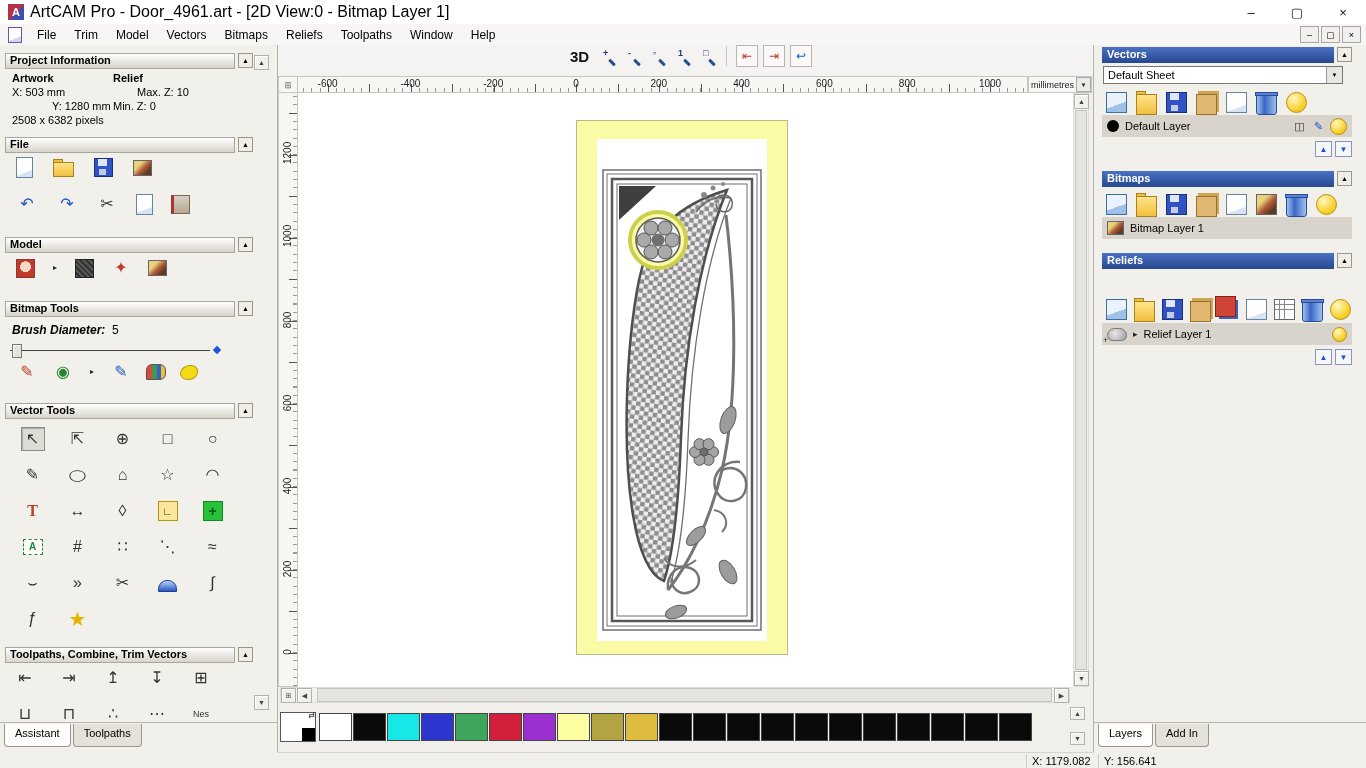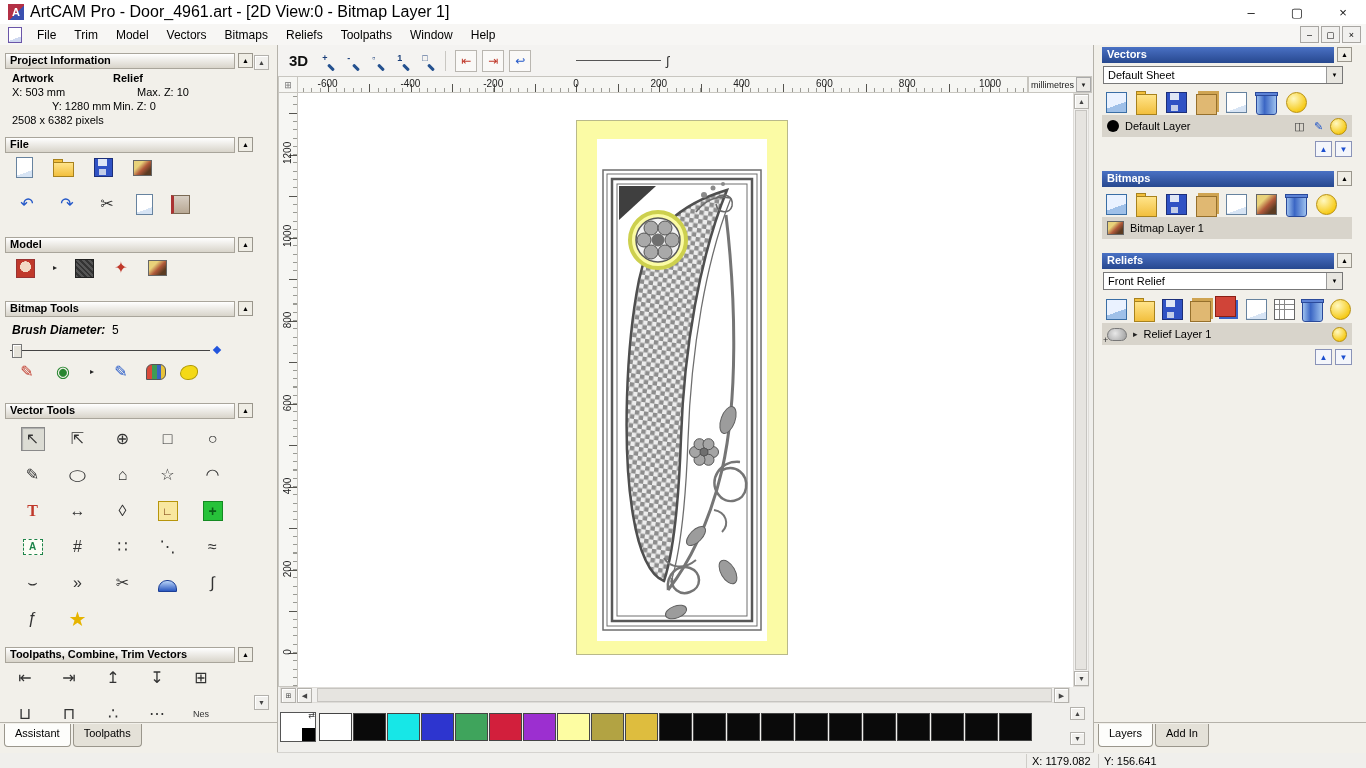--- a/index.html
+++ b/index.html
@@ -74,21 +74,21 @@
   .brush-track{position:absolute;left:0;right:10px;top:7px;height:1px;background:#444;}
   .brush-handle{position:absolute;left:2px;top:1px;width:8px;height:12px;background:#e6e3da;border:1px solid #777;box-shadow:inset 1px 1px 0 #fff;}
   .brush-dot{position:absolute;right:0;top:4px;width:6px;height:6px;background:#2255dd;transform:rotate(45deg);}
   .panel-scroll{position:absolute;left:254px;width:16px;}
   .sb-btn{width:15px;height:15px;border:1px solid #b3b1ac;background:#f1f0ed;box-shadow:inset 1px 1px 0 #fff;display:flex;align-items:center;justify-content:center;font-size:7px;color:#444;box-sizing:border-box;}
   .tabstrip{position:absolute;left:0;right:0;top:677px;height:28px;background:#f2f0ea;border-top:1px solid #b5b2aa;display:flex;padding:1px 4px;z-index:6;}
   .tab{padding:3px 10px 0 10px;height:19px;border:1px solid #9a968c;border-top:none;background:#e4e1d8;font-size:11px;border-radius:0 0 4px 4px;margin-right:2px;}
   .tab.active{background:#fdfdfb;}
   
   .center{position:absolute;left:278px;top:45px;width:815px;height:707px;background:#f0efec;}
-  .canvas-toolbar{position:absolute;left:0;top:0;right:0;height:31px;background:#f4f3f1;display:flex;align-items:center;gap:5px;padding-left:8px;}
+  .canvas-toolbar{position:absolute;left:0;top:0;right:0;height:31px;background:#f4f3f1;display:flex;align-items:center;gap:5px;padding-left:8px;flex-direction:column;}
   .sim-line{width:85px;height:1px;background:#555;margin-left:40px;}
   .sim-j{font-size:13px;color:#333;}
   .ruler-corner{position:absolute;left:0;top:31px;width:20px;height:17px;background:#f6f6f3;border:1px solid #c8c6c0;box-sizing:border-box;font-size:9px;display:flex;align-items:center;justify-content:center;color:#777;}
   .ruler-h{position:absolute;left:20px;top:31px;width:730px;height:17px;background:#f6f6f3;border:1px solid #c8c6c0;border-left:none;box-sizing:border-box;
     background-image:repeating-linear-gradient(90deg,#55544f 0 1px,transparent 1px 41.4px),repeating-linear-gradient(90deg,#9a9a94 0 1px,transparent 1px 8.28px);
     background-size:100% 8px,100% 4px;background-position:29.6px 100%,4.76px 100%;background-repeat:no-repeat;}
   .rlabel-h{position:absolute;top:1px;transform:translateX(-50%);font-size:10px;color:#222;}
   .ruler-unit{position:absolute;left:750px;top:31px;width:64px;height:17px;background:#f6f6f3;border:1px solid #c8c6c0;box-sizing:border-box;font-size:9px;display:flex;align-items:center;padding-left:2px;color:#222;}
   .unit-btn{margin-left:auto;width:13px;height:13px;border:1px solid #aaa;background:#eceae6;display:flex;align-items:center;justify-content:center;font-size:6px;}
   .ruler-v{position:absolute;left:0;top:48px;width:20px;height:594px;background:#f6f6f3;border:1px solid #c8c6c0;border-top:none;box-sizing:border-box;
@@ -492,24 +492,20 @@
       </div>
     <div class="layer-row" style="top:172px;">
       <span class="icon shape-img" style="width:15px;height:12px;"></span>
       <span>Bitmap Layer 1</span>
     </div>
 
     <div class="lp-row" style="top:208px;">
       <div class="lp-header">Reliefs</div>
       <span class="roll-btn">▲</span>
     </div>
-    <div class="combo" style="top:227px;">
-      <span>Front Relief</span>
-      <span class="combo-btn">▼</span>
-    </div>
     <div class="icon-row sm-icons" style="left:12px;top:252px;gap:7px;">
         <span class="icon shape-page-blue"></span>
         <span class="icon shape-folder"></span>
         <span class="icon shape-save"></span>
         <span class="icon shape-stack"></span>
         <span class="icon shape-layers"></span>
         <span class="icon shape-page"></span>
         <span class="icon shape-grid"></span>
         <span class="icon shape-trash"></span>
         <span class="icon shape-bulb"></span>

